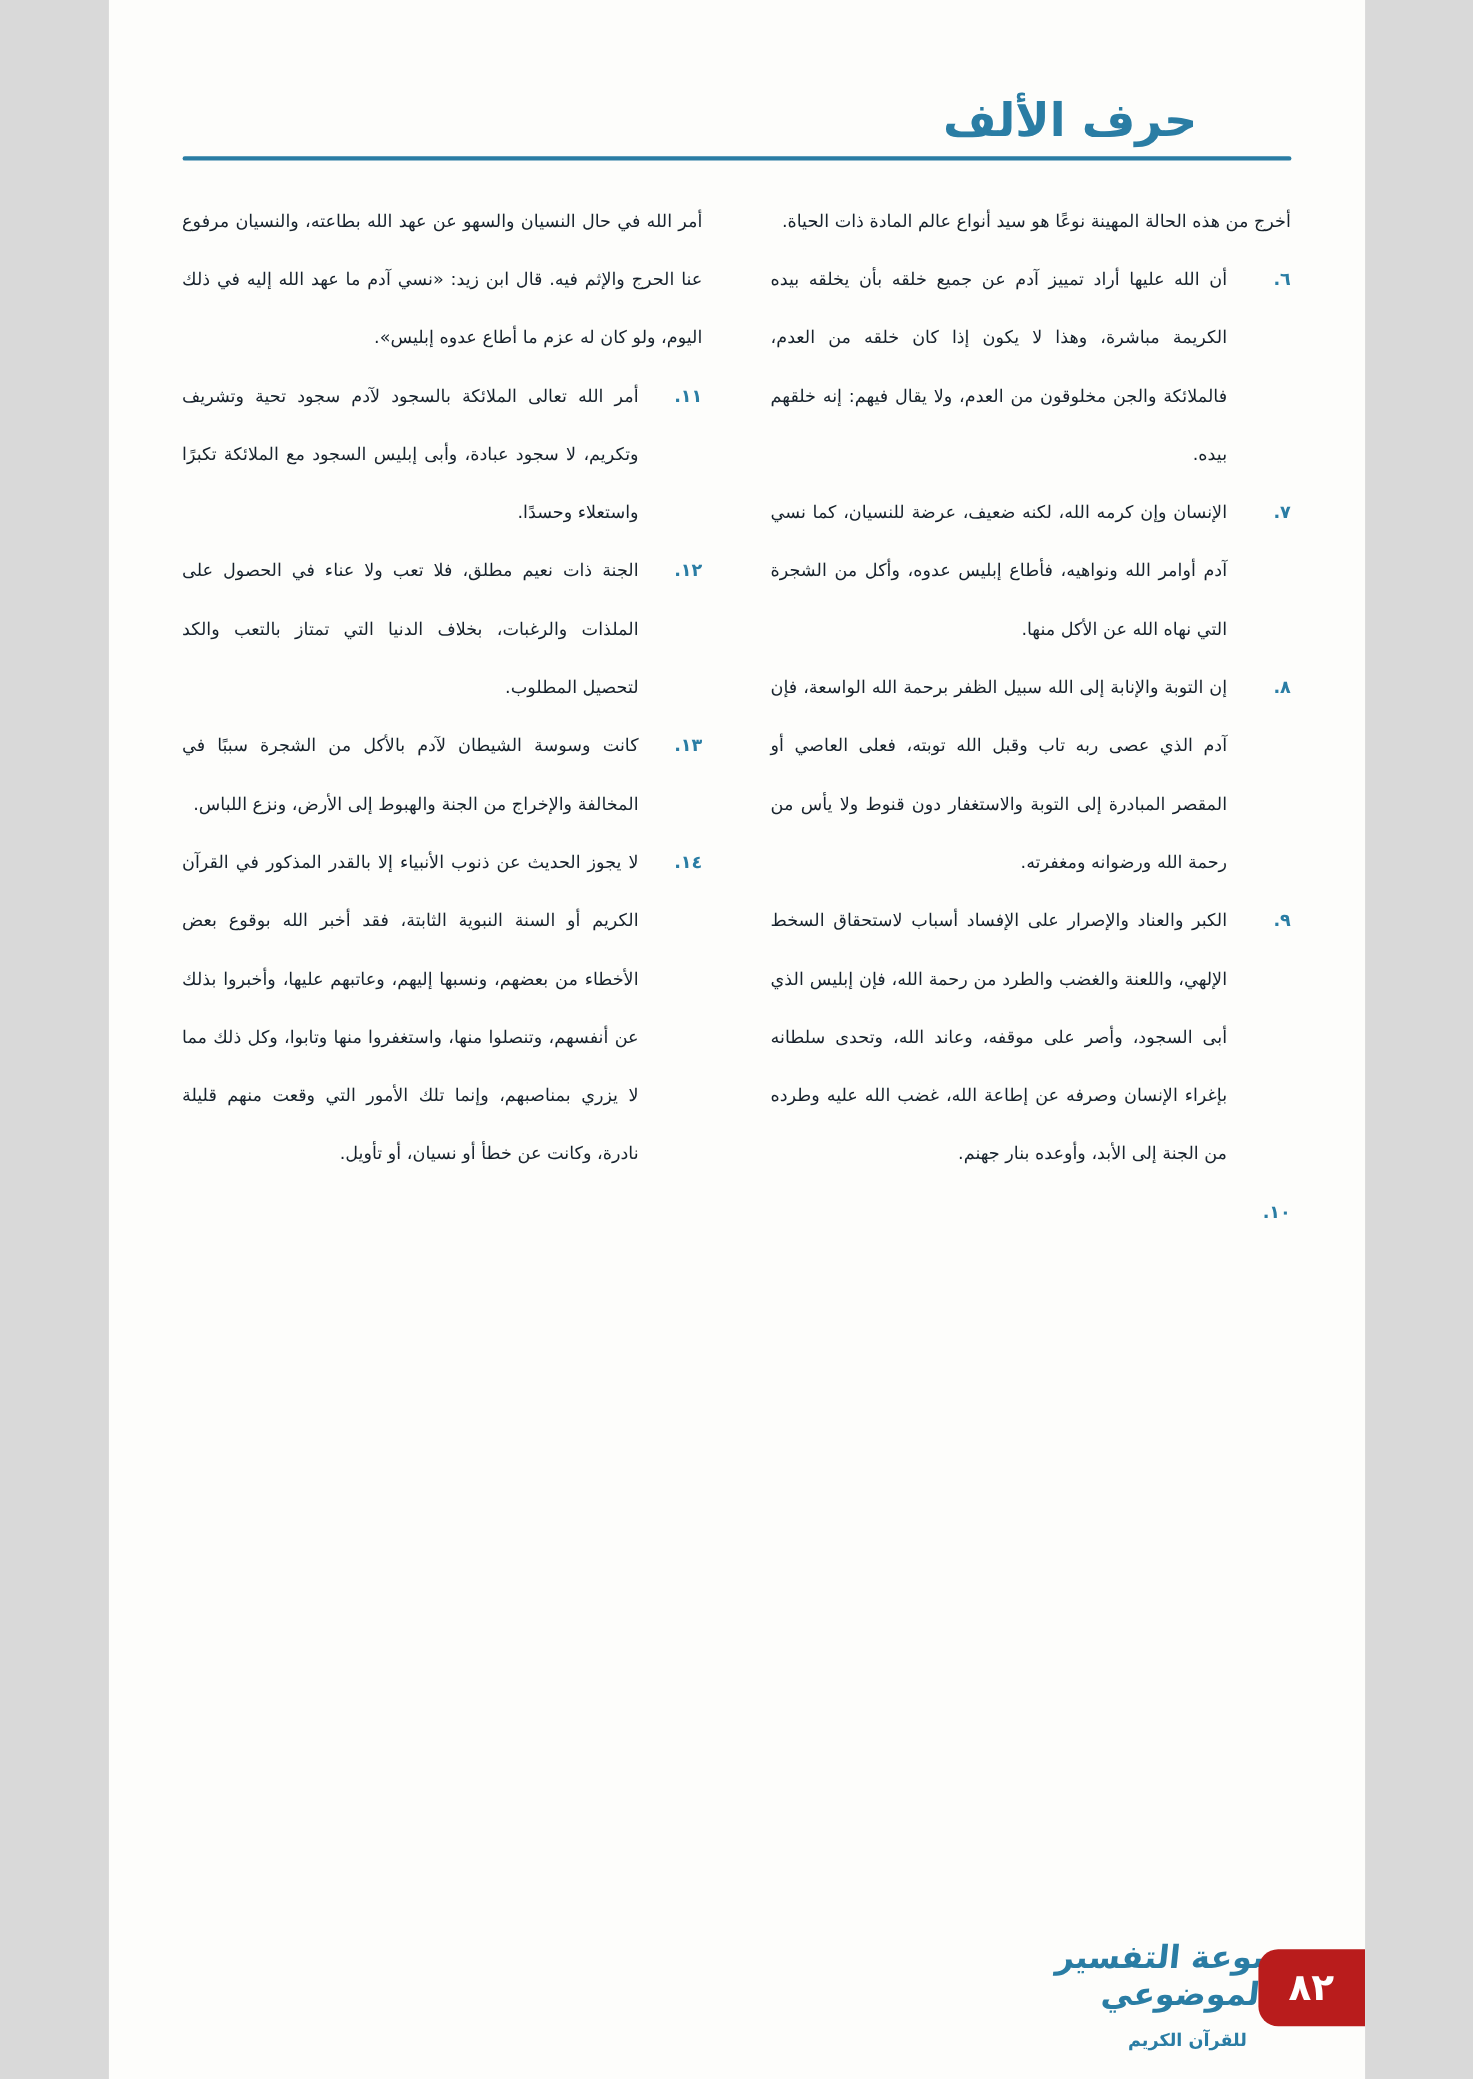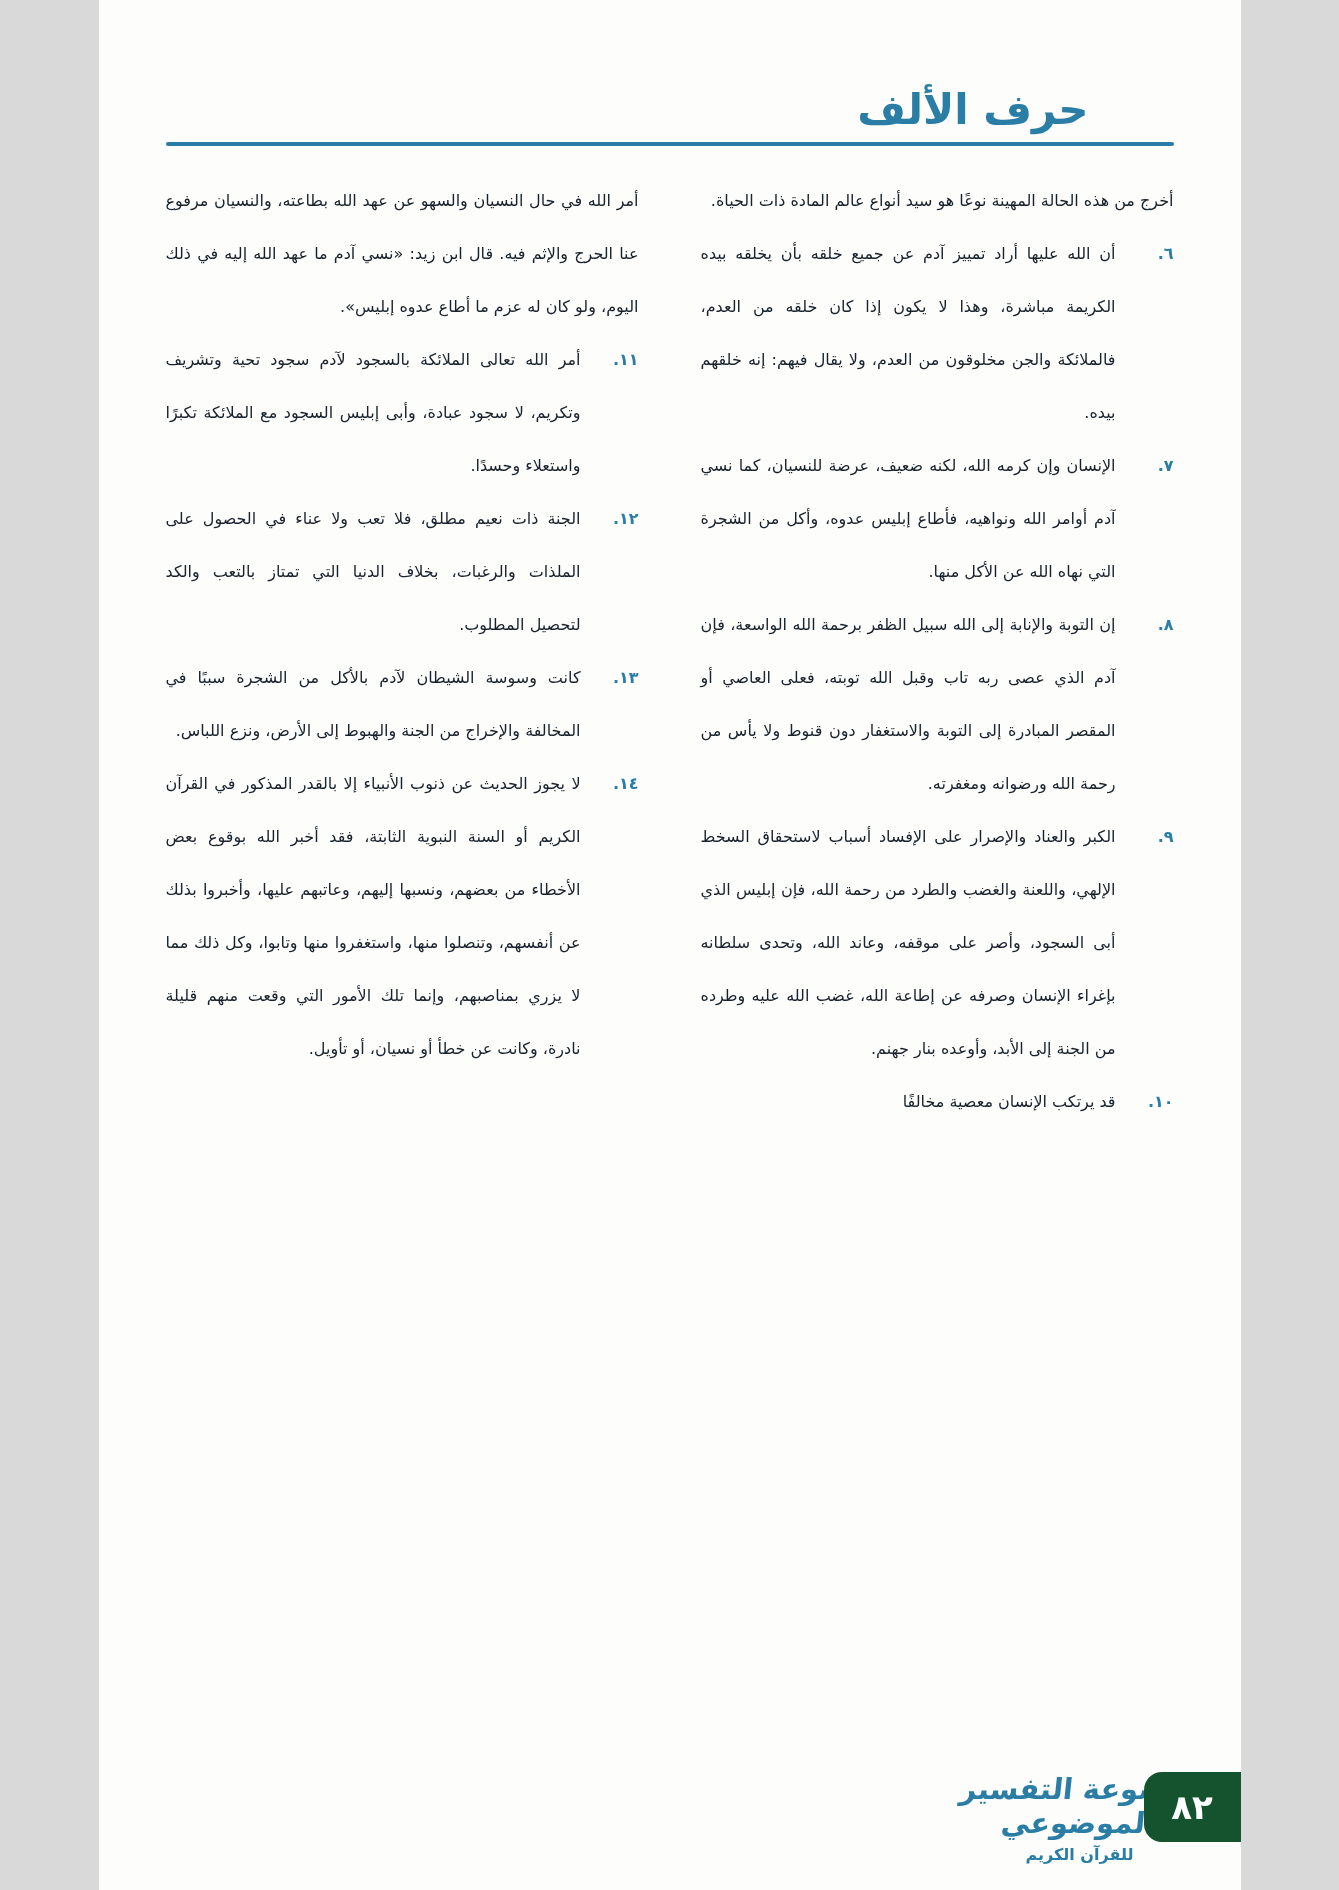--- a/index.html
+++ b/index.html
@@ -35,25 +35,25 @@
   .num { flex:0 0 58px; color:#2a7da4; font-weight:bold; }
   .txt { flex:1 1 auto; text-align:justify; }
 
   
   .page-footer { position:absolute; left:0; right:0; bottom:0; height:130px; }
   .series-logo {
     position:absolute; left:838px; bottom:26px; width:286px;
     text-align:center; color:#2a7da4;
   }
   .logo-line1 { font-size:29px; font-weight:bold; transform:skewX(-6deg); letter-spacing:0.5px; }
-  .logo-line2 { font-size:16px; margin-top:5px; font-weight:bold; }
+  .logo-line2 { font-size:16px; margin-top:15px; font-weight:bold; }
   .page-badge {
     position:absolute; right:0; bottom:48px;
     width:97px; height:70px;
-    background:#14532d; border-radius:18px 0 0 18px;
+    background:#b91c1c; border-radius:18px 0 0 18px;
     display:flex; align-items:center; justify-content:center;
   }
   .page-badge span { color:#ffffff; font-size:34px; font-weight:bold; }
 </style>
 </head>
 <body>
 
 <div class="page">
 
   <header class="page-header">
@@ -77,21 +77,20 @@
       <div class="item">
         <span class="num">٨.</span>
         <span class="txt">إن التوبة والإنابة إلى الله سبيل الظفر برحمة الله الواسعة، فإن آدم الذي عصى ربه تاب وقبل الله توبته، فعلى العاصي أو المقصر المبادرة إلى التوبة والاستغفار دون قنوط ولا يأس من رحمة الله ورضوانه ومغفرته.</span>
       </div>
       <div class="item">
         <span class="num">٩.</span>
         <span class="txt">الكبر والعناد والإصرار على الإفساد أسباب لاستحقاق السخط الإلهي، واللعنة والغضب والطرد من رحمة الله، فإن إبليس الذي أبى السجود، وأصر على موقفه، وعاند الله، وتحدى سلطانه بإغراء الإنسان وصرفه عن إطاعة الله، غضب الله عليه وطرده من الجنة إلى الأبد، وأوعده بنار جهنم.</span>
       </div>
       <div class="item">
         <span class="num">١٠.</span>
-        <span class="txt">قد يرتكب الإنسان معصية مخالفًا</span>
       </div>
     </section>
 
     <section class="col col-left">
       <p class="cont">أمر الله في حال النسيان والسهو عن عهد الله بطاعته، والنسيان مرفوع عنا الحرج والإثم فيه. قال ابن زيد: «نسي آدم ما عهد الله إليه في ذلك اليوم، ولو كان له عزم ما أطاع عدوه إبليس».</p>
 
       <div class="item">
         <span class="num">١١.</span>
         <span class="txt">أمر الله تعالى الملائكة بالسجود لآدم سجود تحية وتشريف وتكريم، لا سجود عبادة، وأبى إبليس السجود مع الملائكة تكبرًا واستعلاء وحسدًا.</span>
       </div>

